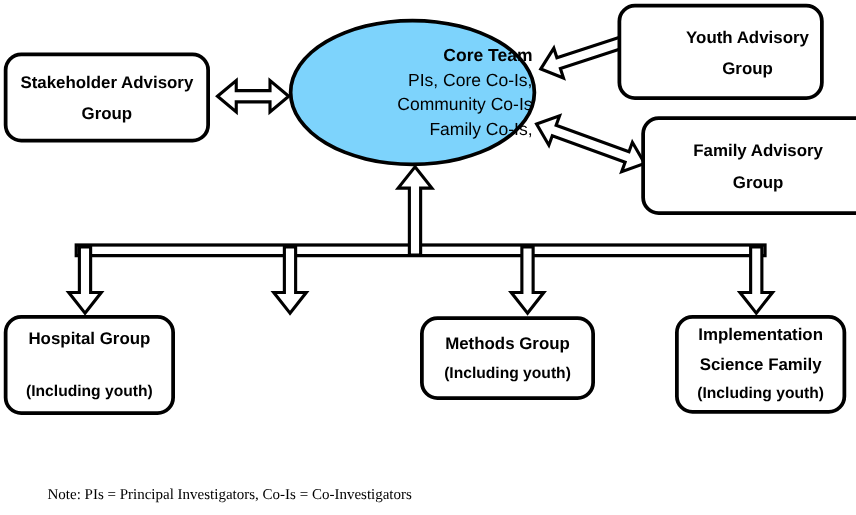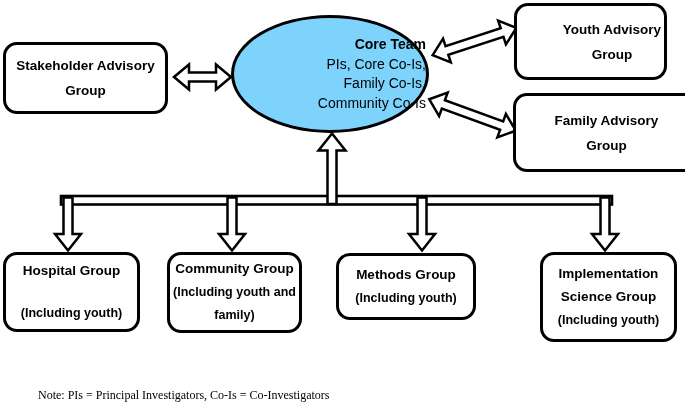--- a/index.html
+++ b/index.html
@@ -31,26 +31,26 @@
     display:flex;flex-direction:column;justify-content:center;align-items:flex-end;
     text-align:center;font-size:14px;line-height:19.5px;
   }
   .ellipse-title{font-weight:bold;}
   .note{
     position:absolute;left:38px;top:388px;
     font-family:"Liberation Serif",serif;font-size:12px;color:#000;
   }
   
   #box-stakeholder{left:3px;top:42px;width:165px;height:72px;}
-  #box-youth{left:514px;top:3px;width:153px;height:77px;padding-left:43px;}
+  #box-youth{left:494px;top:3px;width:165px;height:77px;padding-left:43px;}
   #box-family{left:513px;top:93px;width:187px;height:79px;}
   #box-hospital{left:3px;top:252px;width:137px;height:80px;gap:20px;}
   #box-community{left:167px;top:252px;width:135px;height:81px;}
   #box-methods{left:336px;top:253px;width:140px;height:67px;}
-  #box-implementation{left:540px;top:252px;width:137px;height:90px;}
+  #box-implementation{left:540px;top:252px;width:137px;height:79px;}
 </style>
 </head>
 <body>
 
 <div id="canvas">
 
   <svg id="connectors" width="685" height="412" viewBox="0 0 685 412">
 
     <rect class="bar" x="61" y="196" width="551" height="8.5"></rect>
 
@@ -68,22 +68,22 @@
     </g>
 
     <g transform="translate(472.5,115) rotate(20)">
       <polygon class="shape" points="-46,0 -31,-12.5 -31,-4.5 31,-4.5 31,-12.5 46,0 31,12.5 31,4.5 -31,4.5 -31,12.5"></polygon>
     </g>
   </svg>
 
   <div class="ellipse">
     <span class="line ellipse-title">Core Team</span>
     <span class="line">PIs, Core Co-Is,</span>
+    <span class="line">Community Co-Is</span>
     <span class="line">Family Co-Is,</span>
-    <span class="line">Community Co-Is</span>
   </div>
 
   <div id="box-stakeholder" class="box advisory">
     <span class="line">Stakeholder Advisory</span>
     <span class="line">Group</span>
   </div>
 
   <div id="box-youth" class="box advisory">
     <span class="line">Youth Advisory</span>
     <span class="line">Group</span>
@@ -92,32 +92,27 @@
   <div id="box-family" class="box advisory">
     <span class="line">Family Advisory</span>
     <span class="line">Group</span>
   </div>
 
   <div id="box-hospital" class="box bottom">
     <span class="line">Hospital Group</span>
     <span class="line box-sub">(Including youth)</span>
   </div>
 
-  <div id="box-community" class="box bottom">
-    <span class="line">Community Group</span>
-    <span class="line box-sub">(Including youth and</span>
-    <span class="line box-sub">family)</span>
-  </div>
 
   <div id="box-methods" class="box bottom">
     <span class="line">Methods Group</span>
     <span class="line box-sub">(Including youth)</span>
   </div>
 
   <div id="box-implementation" class="box bottom">
     <span class="line">Implementation</span>
-    <span class="line">Science Group</span>
+    <span class="line">Science Family</span>
     <span class="line box-sub">(Including youth)</span>
   </div>
 
   <div class="note">Note: PIs = Principal Investigators, Co-Is = Co-Investigators</div>
 
 </div>
 
 </body></html>

